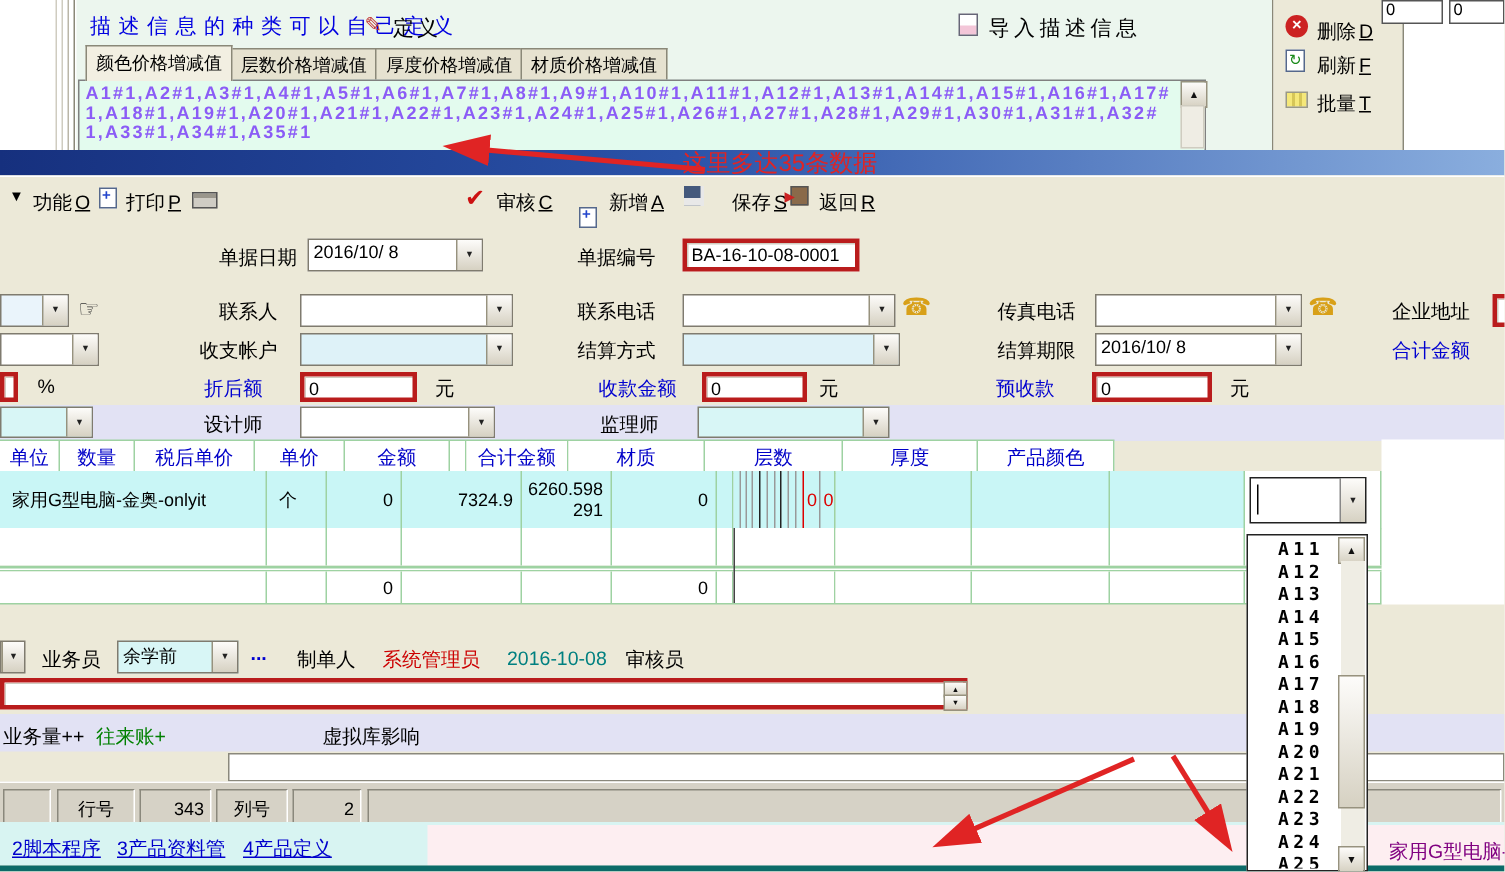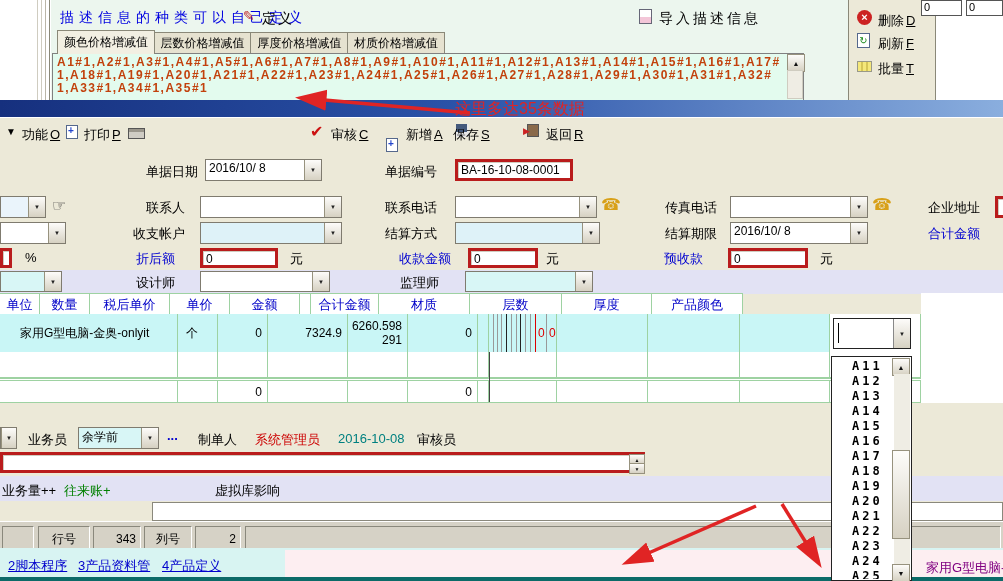--- a/index.html
+++ b/index.html
@@ -64,21 +64,21 @@
     <span>层数价格增减值</span>
     </div>
   <div class="tab" style="left:250px;width:97px">
     <span>厚度价格增减值</span>
     </div>
   <div class="tab" style="left:347px;width:96px">
     <span>材质价格增减值</span>
     </div>
 
   <div class="abs" style="left:52px;top:53px;width:752px;height:60px;background:#e3fbee;border:1px solid #808080;
-              color:#c2410c;font-weight:bold;font-size:12px;line-height:13px;letter-spacing:1.5px;
+              color:#8b5cf6;font-weight:bold;font-size:12px;line-height:13px;letter-spacing:1.5px;
               padding:2px 20px 2px 4px;overflow:hidden;word-break:break-all">A1#1,A2#1,A3#1,A4#1,A5#1,A6#1,A7#1,A8#1,A9#1,A10#1,A11#1,A12#1,A13#1,A14#1,A15#1,A16#1,A17#1,A18#1,A19#1,A20#1,A21#1,A22#1,A23#1,A24#1,A25#1,A26#1,A27#1,A28#1,A29#1,A30#1,A31#1,A32#1,A33#1,A34#1,A35#1</div>
   <div class="sb-btn" style="left:787px;top:54px;width:16px;height:16px">▲</div>
   <div class="abs" style="left:787px;top:70px;width:16px;height:29px;background:#efede4;border:1px solid #cfccc0"></div>
 
   <div class="abs" style="left:921px;top:0;width:41px;height:16px;background:#fff;border:1px solid #555;font-size:11px;padding-left:2px">0</div>
   <div class="abs" style="left:966px;top:0;width:37px;height:16px;background:#fff;border:1px solid #555;font-size:11px;padding-left:2px">0</div>
 
   <div class="abs" style="left:857px;top:10px;width:15px;height:15px;border-radius:50%;background:#cc2222;color:#fff;
               font-size:11px;font-weight:bold;display:flex;align-items:center;justify-content:center;line-height:1">×</div>
   <div class="lbl" style="left:878px;top:12px">
@@ -108,21 +108,21 @@
   <span class="lbl" style="left:310px;top:122px;color:#cc1111;font-weight:bold;font-size:16px">✔</span>
   <div class="lbl" style="left:331px;top:126px">
     <span>审核</span><span class="hk">C</span></div>
   <div class="page-ic abs" style="left:386px;top:124px">
       <span class="plus">+</span>
     </div>
   <div class="lbl" style="left:406px;top:126px">
     <span>新增</span><span class="hk">A</span></div>
   <div class="abs" style="left:456px;top:124px;width:13px;height:13px;background:#44597c;
               box-shadow:inset 0 -5px 0 0 #e8e8e8, inset -4px 2px 0 -2px #e8e8e8"></div>
-  <div class="lbl" style="left:453px;top:126px">
+  <div class="lbl" style="left:488px;top:126px">
     <span>保存</span><span class="hk">S</span></div>
   <div class="abs" style="left:527px;top:124px;width:12px;height:13px;background:#8a6a4a;border:1px solid #555">
     <span style="position:absolute;left:-5px;top:1px;color:#cc2222;font-size:9px">▶</span>
     </div>
   <div class="lbl" style="left:546px;top:126px">
     <span>返回</span><span class="hk">R</span></div>
 
   <div class="lbl" style="left:146px;top:163px">单据日期</div>
   <div class="dd abs" style="left:205px;top:159px;width:117px;height:22px">
     <span class="val">2016/10/ 8</span>
@@ -213,21 +213,21 @@
     <div class="tc" style="width:60px">单价</div>
     <div class="tc" style="width:70px">金额</div>
     <div class="tc" style="width:11px"></div>
     <div class="tc" style="width:68px">合计金额</div>
     <div class="tc" style="width:91px">材质</div>
     <div class="tc" style="width:92px">层数</div>
     <div class="tc" style="width:90px">厚度</div>
     <div class="tc" style="width:91px">产品颜色</div>
   </div>
   <div class="trow cyan" style="top:314px;height:38px;border-bottom:1px solid #9ed2a2">
-    <div class="tc" style="width:178px;padding-left:20px">家用G型电脑-金奥-onlyit</div>
+    <div class="tc" style="width:178px;padding-left:8px">家用G型电脑-金奥-onlyit</div>
     <div class="tc" style="width:40px;padding-left:8px">个</div>
     <div class="tc num" style="width:50px">0</div>
     <div class="tc num" style="width:80px">7324.9</div>
     <div class="tc num" style="width:60px;word-break:break-all;white-space:normal;text-align:right">6260.598291</div>
     <div class="tc num" style="width:70px">0</div>
     <div class="tc" style="width:11px"></div>
     <div class="tc" style="width:68px;position:relative">
       <i class="vline" style="left:4px;top:0;height:38px;background:#999"></i>
       <i class="vline" style="left:8px;top:0;height:38px;background:#999"></i>
       <i class="vline" style="left:12px;top:0;height:38px;background:#999"></i>

